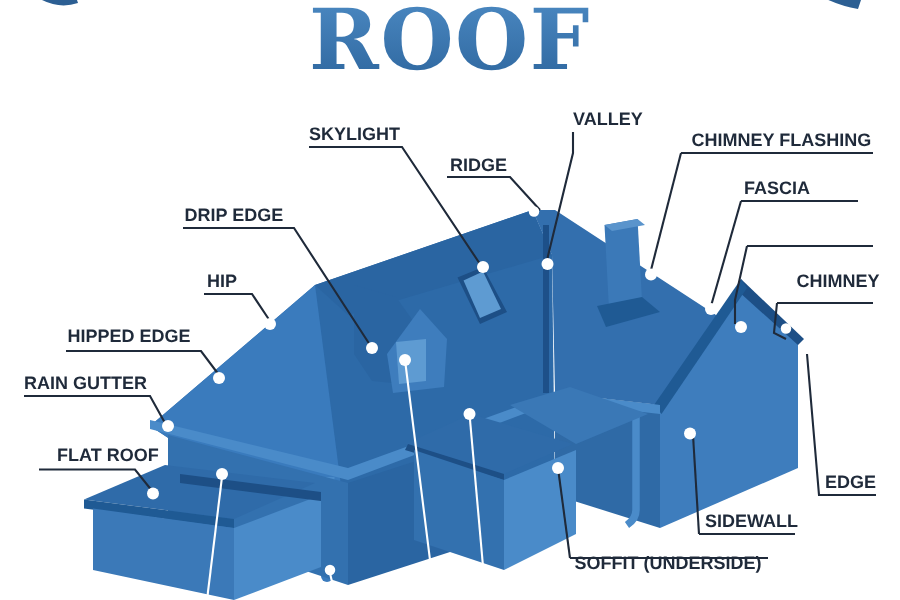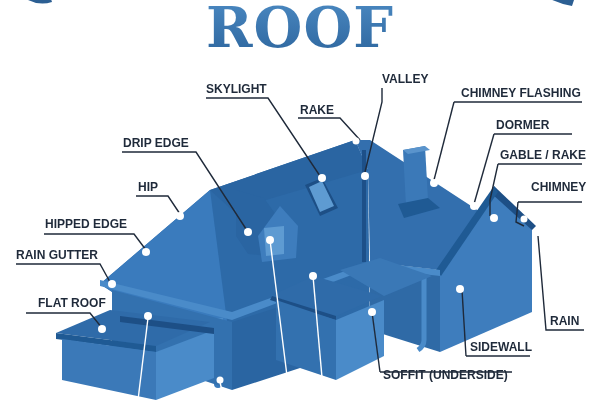--- a/index.html
+++ b/index.html
@@ -124,28 +124,27 @@
       <circle cx="148" cy="316" r="4"></circle>
       <circle cx="270" cy="240" r="4"></circle>
       <circle cx="313" cy="276" r="4"></circle>
       <circle cx="372" cy="312" r="4"></circle>
       <circle cx="460" cy="289" r="4"></circle>
       <circle cx="220" cy="380" r="3.5"></circle>
     </g>
   </svg>
 
   <div class="lbl" style="left:206px;top:82px">SKYLIGHT</div>
-  <div class="lbl" style="left:300px;top:103px">RAKE</div>
+  <div class="lbl" style="left:300px;top:103px">RIDGE</div>
   <div class="lbl" style="left:382px;top:72px">VALLEY</div>
   <div class="lbl" style="left:461px;top:86px">CHIMNEY FLASHING</div>
-  <div class="lbl" style="left:496px;top:118px">DORMER</div>
+  <div class="lbl" style="left:496px;top:118px">FASCIA</div>
   <div class="lbl" style="left:123px;top:136px">DRIP EDGE</div>
-  <div class="lbl" style="left:500px;top:148px">GABLE / RAKE</div>
   <div class="lbl" style="left:138px;top:180px">HIP</div>
   <div class="lbl" style="left:531px;top:180px">CHIMNEY</div>
   <div class="lbl" style="left:45px;top:217px">HIPPED EDGE</div>
   <div class="lbl" style="left:16px;top:248px">RAIN GUTTER</div>
   <div class="lbl" style="left:38px;top:296px">FLAT ROOF</div>
-  <div class="lbl" style="left:550px;top:314px">RAIN</div>
+  <div class="lbl" style="left:550px;top:314px">EDGE</div>
   <div class="lbl" style="left:470px;top:340px">SIDEWALL</div>
   <div class="lbl" style="left:383px;top:368px">SOFFIT (UNDERSIDE)</div>
 
 </div>
 
 </body></html>

